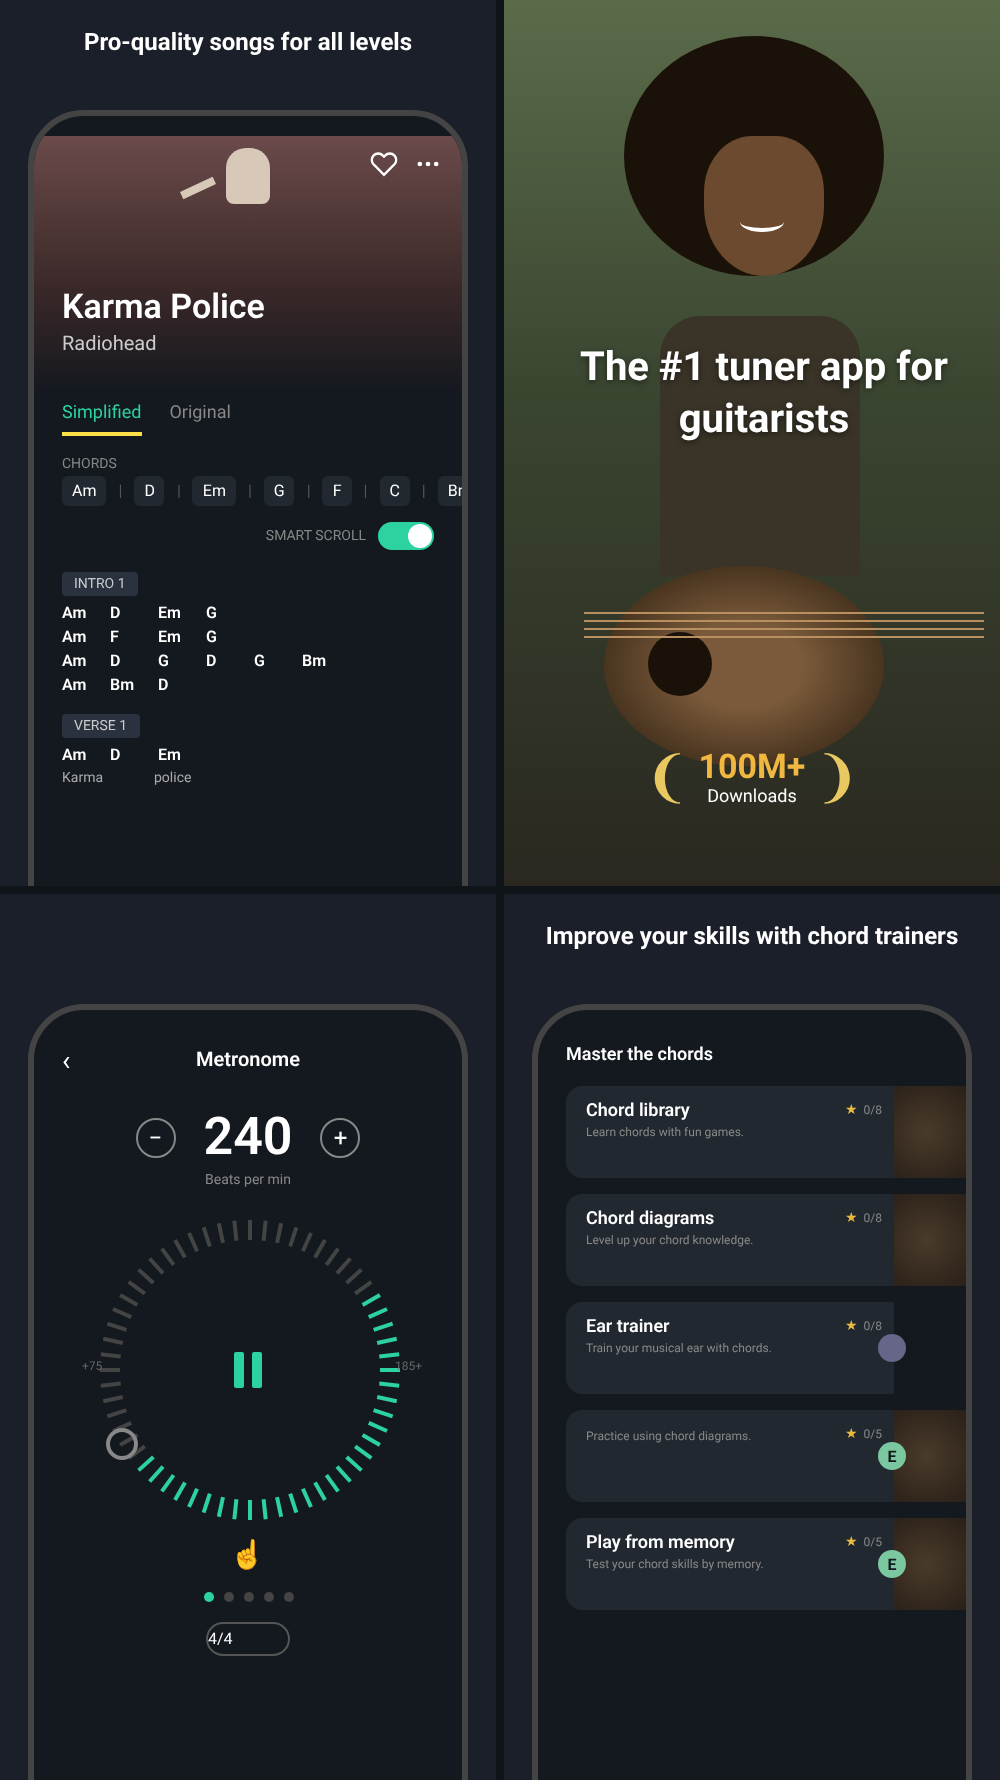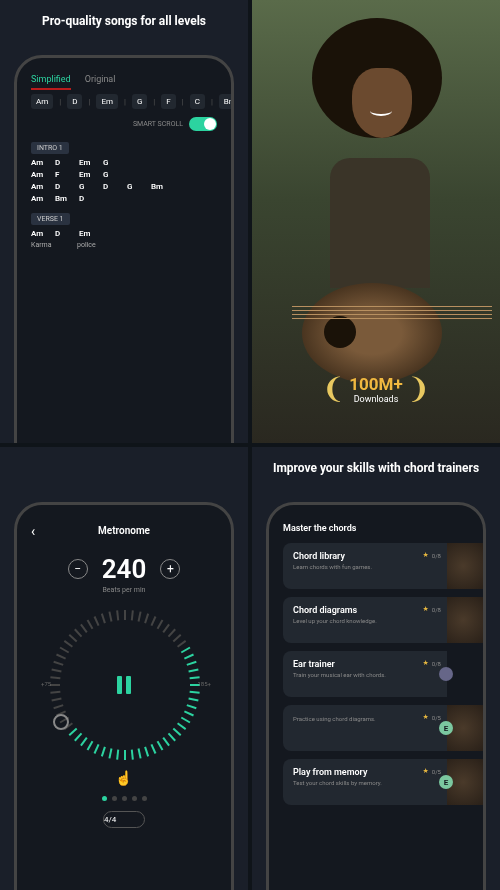--- a/index.html
+++ b/index.html
@@ -63,21 +63,21 @@
   transform: translateX(-50%);
   width: 48px;
   height: 56px;
 }
 .singer-body { width: 22px; height: 28px; background: #d8c8b8; border-radius: 10px 10px 4px 4px; margin: 0 auto; }
 .singer-arm { width: 18px; height: 4px; background: #d8c8b8; position: absolute; top: 18px; left: -10px; transform: rotate(-25deg); }
 .song-title { color: #fff; font-size: 17px; font-weight: 600; position: absolute; bottom: 32px; left: 14px; }
 .song-artist { color: #ccc; font-size: 10px; position: absolute; bottom: 18px; left: 14px; }
 .tabs { display: flex; gap: 14px; padding: 6px 14px 4px; font-size: 9px; }
 .tab { color: #888; padding-bottom: 4px; }
-.tab.active { color: #2cd3a0; border-bottom: 2px solid #b91c1c; }
+.tab.active { color: #2cd3a0; border-bottom: 2px solid #fde047; }
 .chord-label { color: #888; font-size: 7px; padding: 6px 14px 2px; }
 .chord-row { display: flex; gap: 6px; padding: 0 14px 4px; }
 .chord-chip { color: #fff; font-size: 8px; padding: 3px 5px; background: #222830; border-radius: 3px; }
 .chord-divider { color: #555; font-size: 8px; align-self: center; }
 .smart-scroll-row { display: flex; align-items: center; justify-content: flex-end; gap: 6px; padding: 4px 14px; }
 .smart-scroll-label { color: #888; font-size: 7px; }
 .toggle { width: 28px; height: 14px; background: #2cd3a0; border-radius: 10px; position: relative; }
 .toggle::after { content: ''; position: absolute; right: 1px; top: 1px; width: 12px; height: 12px; background: #fff; border-radius: 50%; }
 .section-badge { display: inline-block; background: #2a3240; color: #ccc; font-size: 7px; padding: 2px 6px; margin: 6px 14px 4px; border-radius: 2px; }
 .lyric-chord-row { display: flex; gap: 8px; padding: 0 14px 3px; }
@@ -182,24 +182,47 @@
 .tool-dot { position: absolute; right: 36px; top: 50%; transform: translateY(-50%); width: 14px; height: 14px; border-radius: 50%; }
 .tool-dot.e { background: #7bc8a0; color: #14181f; font-size: 8px; font-weight: 700; display: flex; align-items: center; justify-content: center; }
 .tool-dot.blue { background: #668; }
 </style>
 </head>
 <body>
 
 <div class="panel">
   <div class="panel-title">Pro-quality songs for all levels</div>
   <div class="phone-frame">
+    <div class="song-hero">
+      <div class="singer">
+        <div class="singer-body"></div>
+        <div class="singer-arm"></div>
+      </div>
+      <div class="hero-icons">
+        <span class="heart-icon">
+          <svg viewBox="0 0 24 24" fill="none" stroke="#fff" stroke-width="2">
+              <path d="M20.84 4.61a5.5 5.5 0 0 0-7.78 0L12 5.67l-1.06-1.06a5.5 5.5 0 0 0-7.78 7.78l1.06 1.06L12 21.23l7.78-7.78 1.06-1.06a5.5 5.5 0 0 0 0-7.78z"></path>
+            </svg>
+        </span>
+        <span class="more-icon">
+          <svg viewBox="0 0 24 24" fill="#fff">
+              <circle cx="5" cy="12" r="2"></circle>
+              <circle cx="12" cy="12" r="2"></circle>
+              <circle cx="19" cy="12" r="2"></circle>
+            </svg>
+        </span>
+      </div>
+      <div class="song-title">Karma Police</div>
+      <div class="song-artist">Radiohead</div>
+    </div>
     <div class="tabs">
       <div class="tab active">Simplified</div>
       <div class="tab">Original</div>
     </div>
+    <div class="chord-label">CHORDS</div>
     <div class="chord-row">
       <span class="chord-chip">Am</span>
         <span class="chord-divider">|</span>
       <span class="chord-chip">D</span>
         <span class="chord-divider">|</span>
       <span class="chord-chip">Em</span>
         <span class="chord-divider">|</span>
       <span class="chord-chip">G</span>
         <span class="chord-divider">|</span>
       <span class="chord-chip">F</span>
@@ -255,20 +278,21 @@
 <div class="panel panel-promo">
   <div class="person-silhouette">
     <div class="hair"></div>
     <div class="face"></div>
     <div class="smile"></div>
     <div class="body"></div>
     <div class="guitar-body"></div>
     <div class="guitar-hole"></div>
     <div class="guitar-strings"></div>
   </div>
+  <div class="promo-text">The #1 tuner app for guitarists</div>
   <div class="badge">
     <div class="laurel">
       <span class="laurel-leaf">❨</span>
       <div>
         <div class="badge-number">100M+</div>
         <div class="badge-sub">Downloads</div>
       </div>
       <span class="laurel-leaf">❩</span>
     </div>
   </div>

